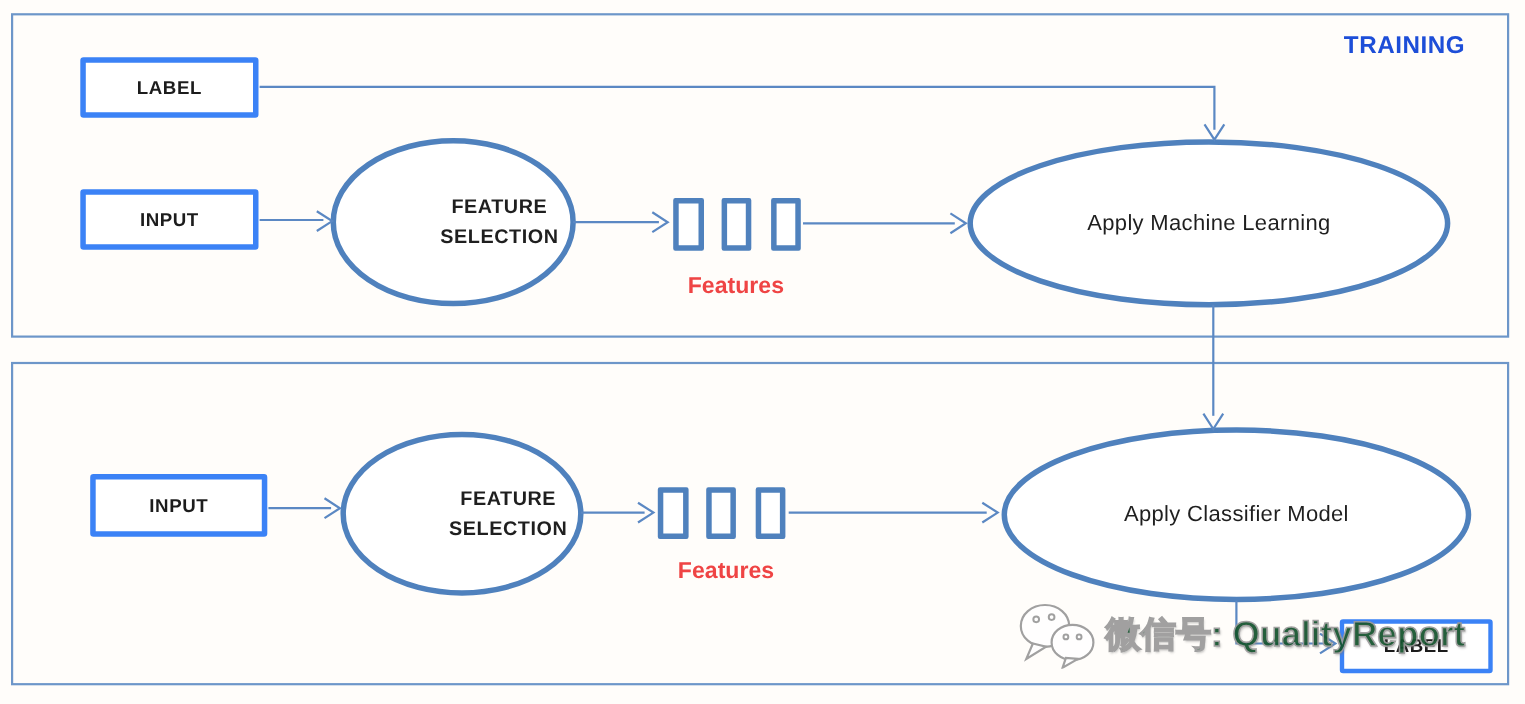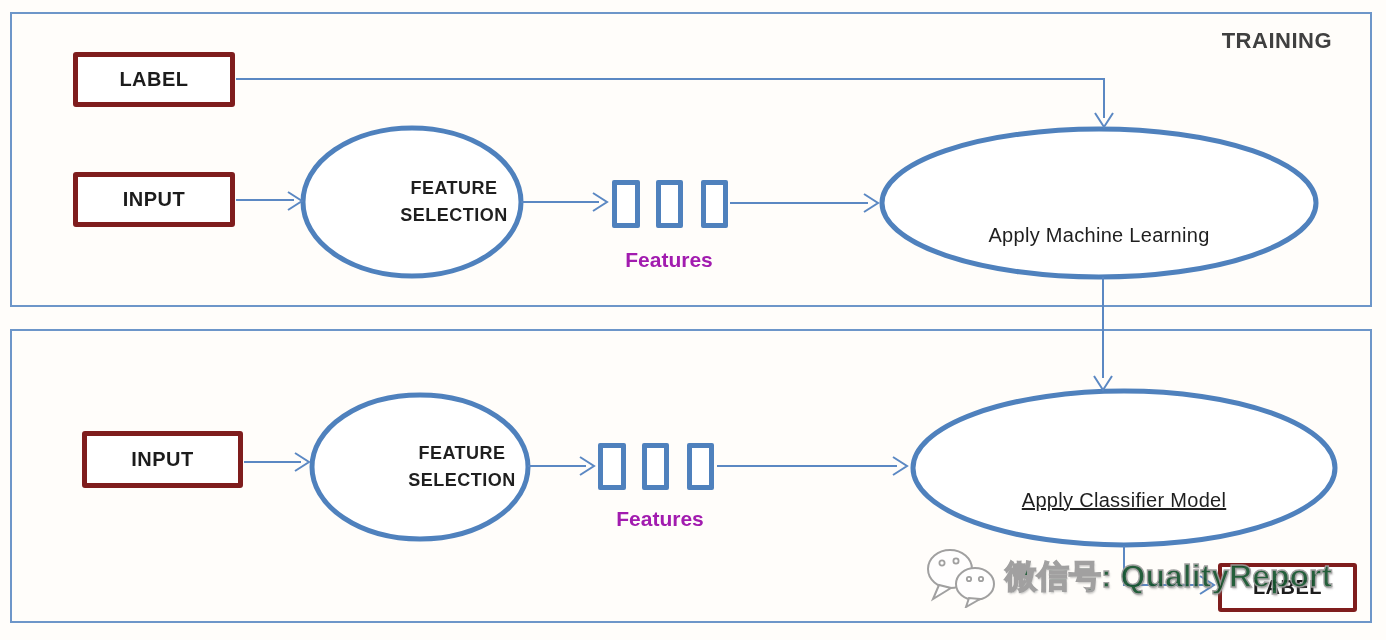--- a/index.html
+++ b/index.html
@@ -1,28 +1,28 @@
 <!DOCTYPE html>
 <html><head>
 <meta charset="utf-8">
 <style>
   html,body{margin:0;padding:0;}
   body{background:#fffdfa;font-family:"Liberation Sans", sans-serif;}
   #canvas{position:relative;width:1386px;height:640px;overflow:hidden;background:#fffdfa;}
   #shapes{position:absolute;left:0;top:0;z-index:1;}
   .panel{position:absolute;box-sizing:border-box;border:2px solid #6d96c9;background:transparent;z-index:0;}
-  .panel-title{position:absolute;z-index:2;font-weight:700;font-size:22px;color:#404040;letter-spacing:.5px;}
-  .box{position:absolute;box-sizing:border-box;background:#ffffff;border:5px solid #7f1d1d;border-radius:3px;
-       display:flex;align-items:center;justify-content:center;font-weight:700;font-size:20px;color:#1c1c1c;
+  .panel-title{position:absolute;z-index:2;font-weight:700;font-size:22px;color:#1d4ed8;letter-spacing:.5px;}
+  .box{position:absolute;box-sizing:border-box;background:#ffffff;border:5px solid #3b82f6;border-radius:3px;
+       display:flex;align-items:center;justify-content:center;font-weight:700;font-size:17px;color:#1c1c1c;
        letter-spacing:.5px;z-index:2;}
   .ellipse-label{position:absolute;z-index:2;text-align:center;color:#1f1f1f;}
   .two-line{font-weight:700;font-size:18px;line-height:27px;letter-spacing:.5px;padding-left:42px;}
-  .one-line{font-weight:400;font-size:20px;letter-spacing:.3px;margin-top:32px;}
+  .one-line{font-weight:400;font-size:20px;letter-spacing:.3px;}
   .feat-rect{position:absolute;box-sizing:border-box;background:#ffffff;border:5px solid #4f81bd;border-radius:2px;z-index:2;}
-  .features-caption{position:absolute;z-index:2;width:130px;text-align:center;font-size:21px;font-weight:600;color:#a21caf;}
+  .features-caption{position:absolute;z-index:2;width:130px;text-align:center;font-size:21px;font-weight:600;color:#ef4444;}
   #watermark{position:absolute;left:925px;top:546px;z-index:5;display:flex;align-items:center;gap:6px;opacity:.93;}
   #watermark .wm-text{font-weight:700;font-size:32px;color:#14532d;letter-spacing:0;
       -webkit-text-stroke:1.4px #9a9a9a;text-shadow:1px 2px 2px rgba(120,120,120,.45);white-space:nowrap;}
 </style>
 </head>
 <body>
 
 <div id="canvas">
 
   <div class="panel" style="left:10px;top:12px;width:1362px;height:295px;"></div>
@@ -83,21 +83,21 @@
 
   <div class="ellipse-label two-line" style="left:302px;top:175px;width:220px;">
     <span>FEATURE</span><br>
     <span>SELECTION</span>
   </div>
   <div class="ellipse-label one-line" style="left:899px;top:192px;width:400px;">Apply Machine Learning</div>
   <div class="ellipse-label two-line" style="left:310px;top:440px;width:220px;">
     <span>FEATURE</span><br>
     <span>SELECTION</span>
   </div>
-  <div class="ellipse-label one-line" style="left:924px;top:457px;width:400px;text-decoration:underline;">Apply Classifier Model</div>
+  <div class="ellipse-label one-line" style="left:924px;top:457px;width:400px;">Apply Classifier Model</div>
 
   <div class="feat-rect" style="left:612px;top:180px;width:28px;height:48px;"></div>
   <div class="feat-rect" style="left:656px;top:180px;width:27px;height:48px;"></div>
   <div class="feat-rect" style="left:701px;top:180px;width:27px;height:48px;"></div>
   <div class="features-caption" style="left:604px;top:248px;">Features</div>
 
   <div class="feat-rect" style="left:598px;top:443px;width:28px;height:47px;"></div>
   <div class="feat-rect" style="left:642px;top:443px;width:27px;height:47px;"></div>
   <div class="feat-rect" style="left:687px;top:443px;width:27px;height:47px;"></div>
   <div class="features-caption" style="left:595px;top:507px;">Features</div>

